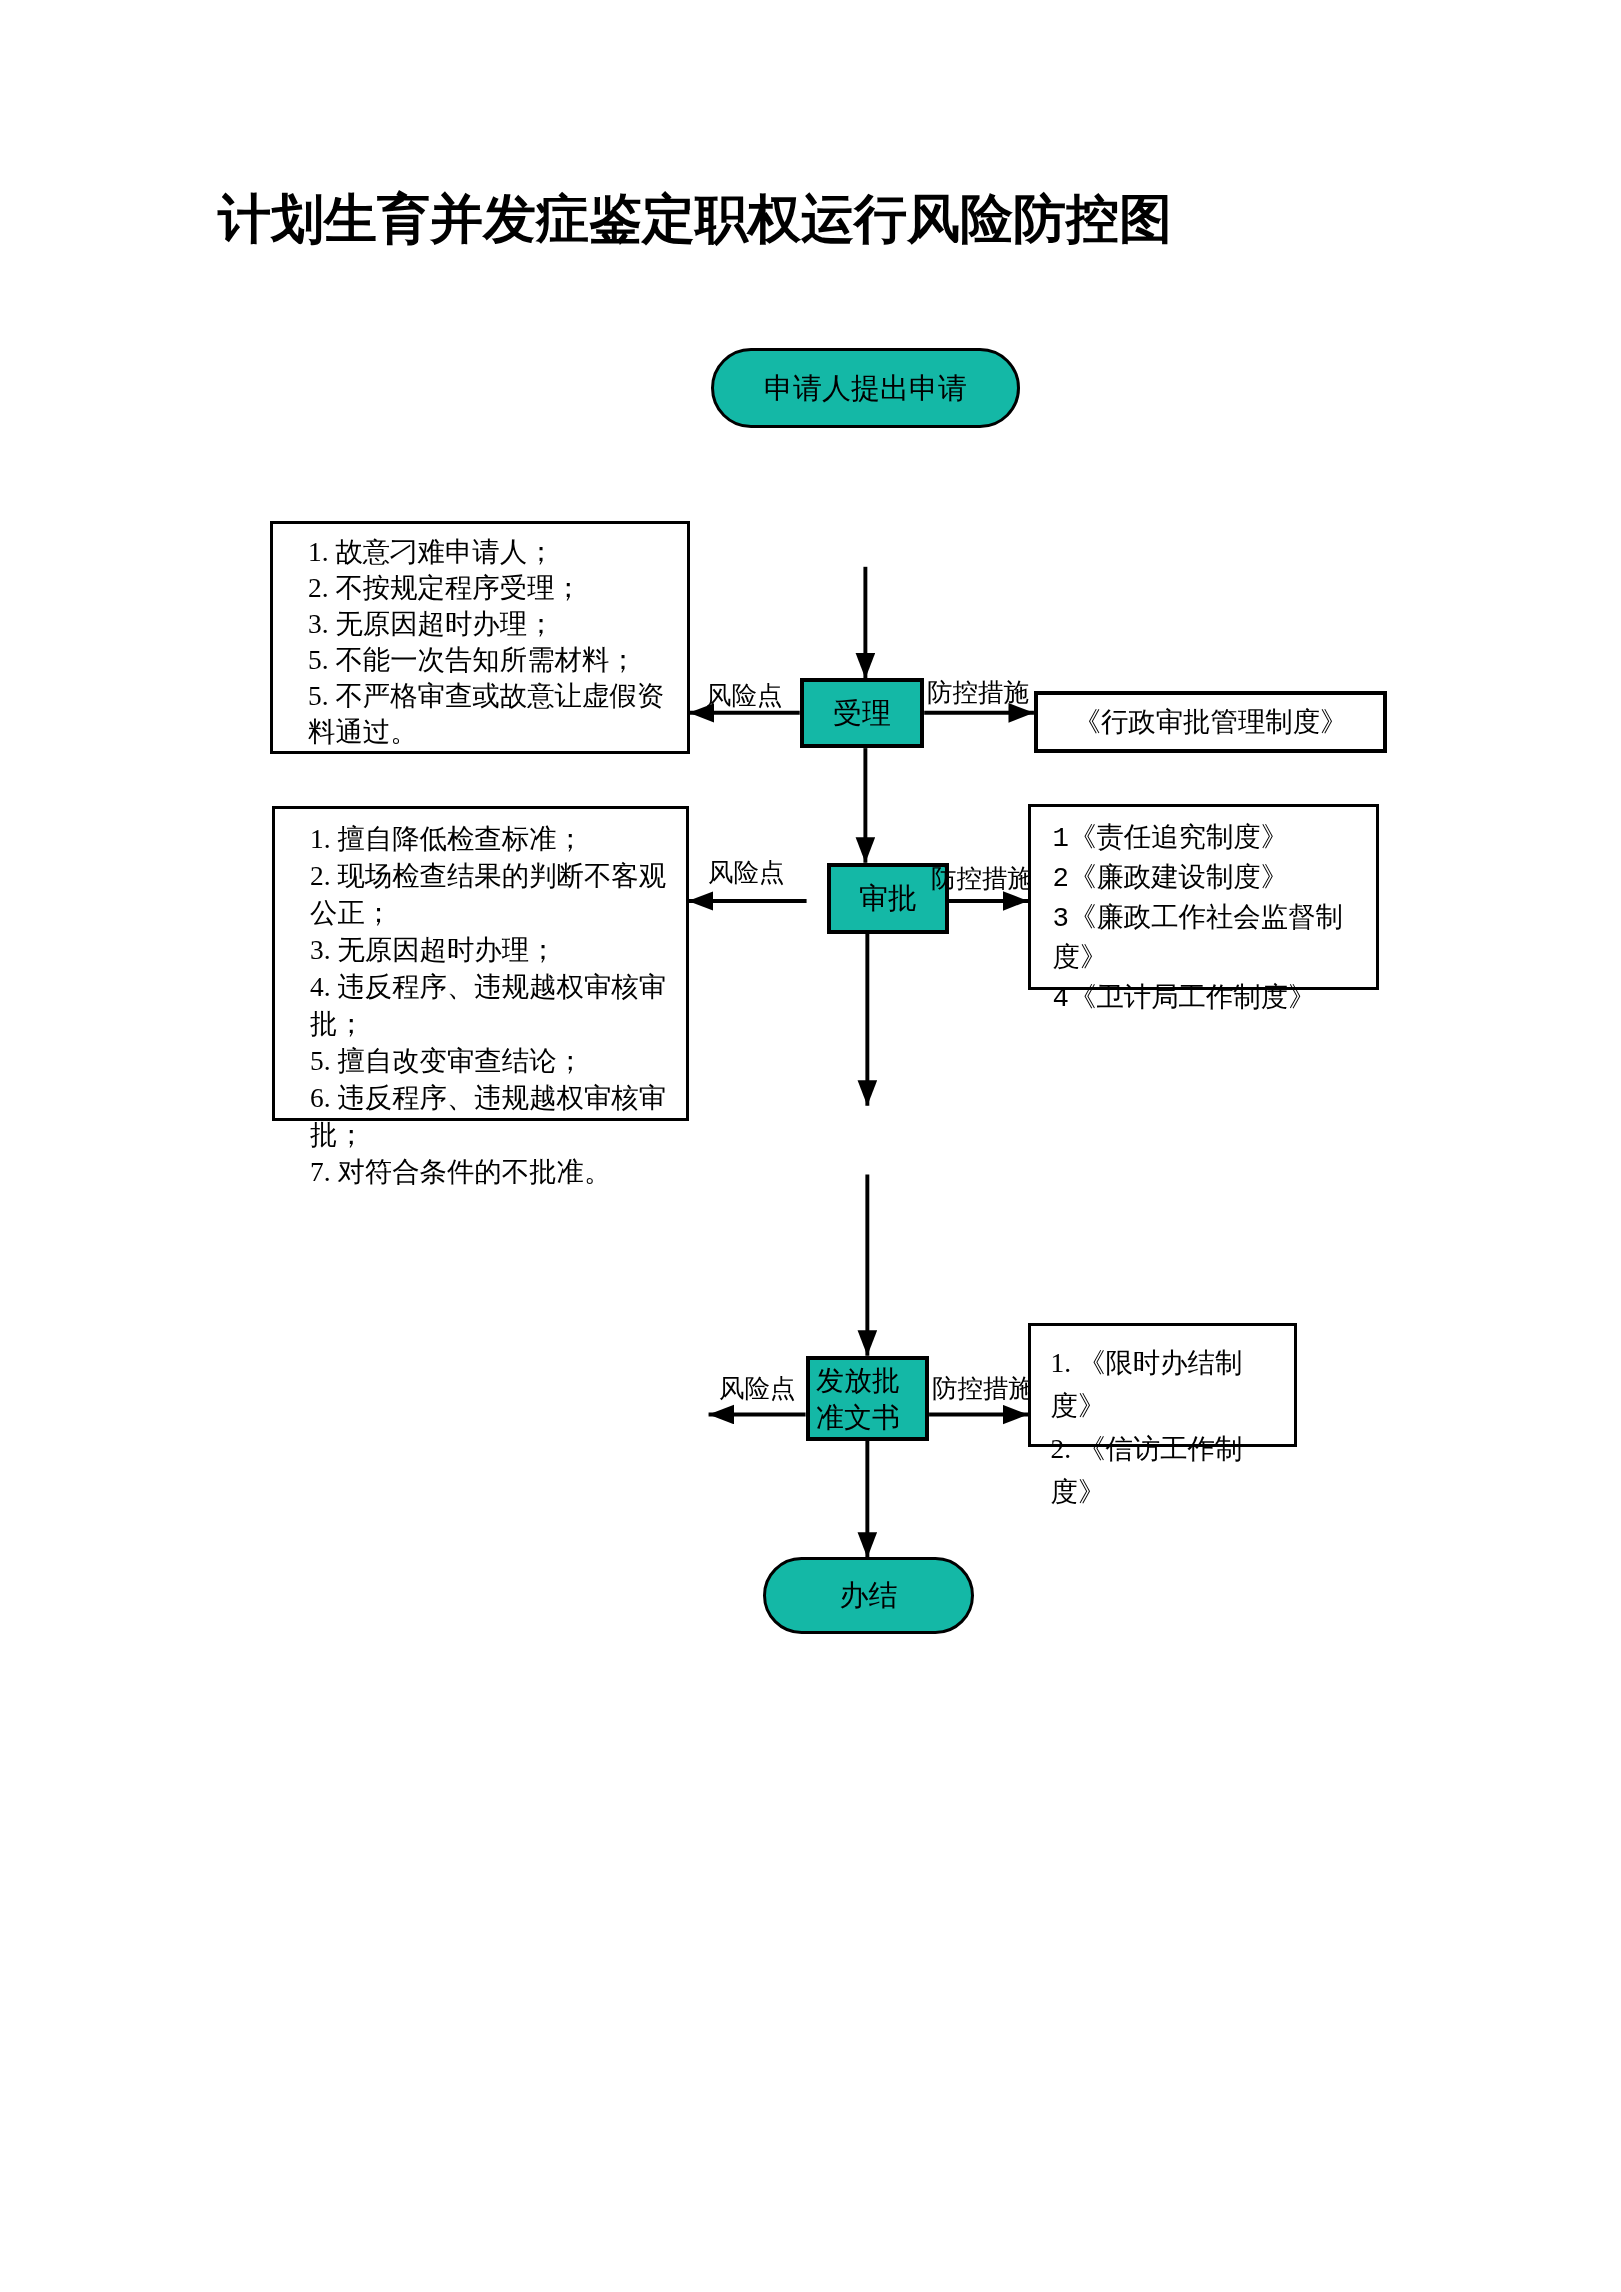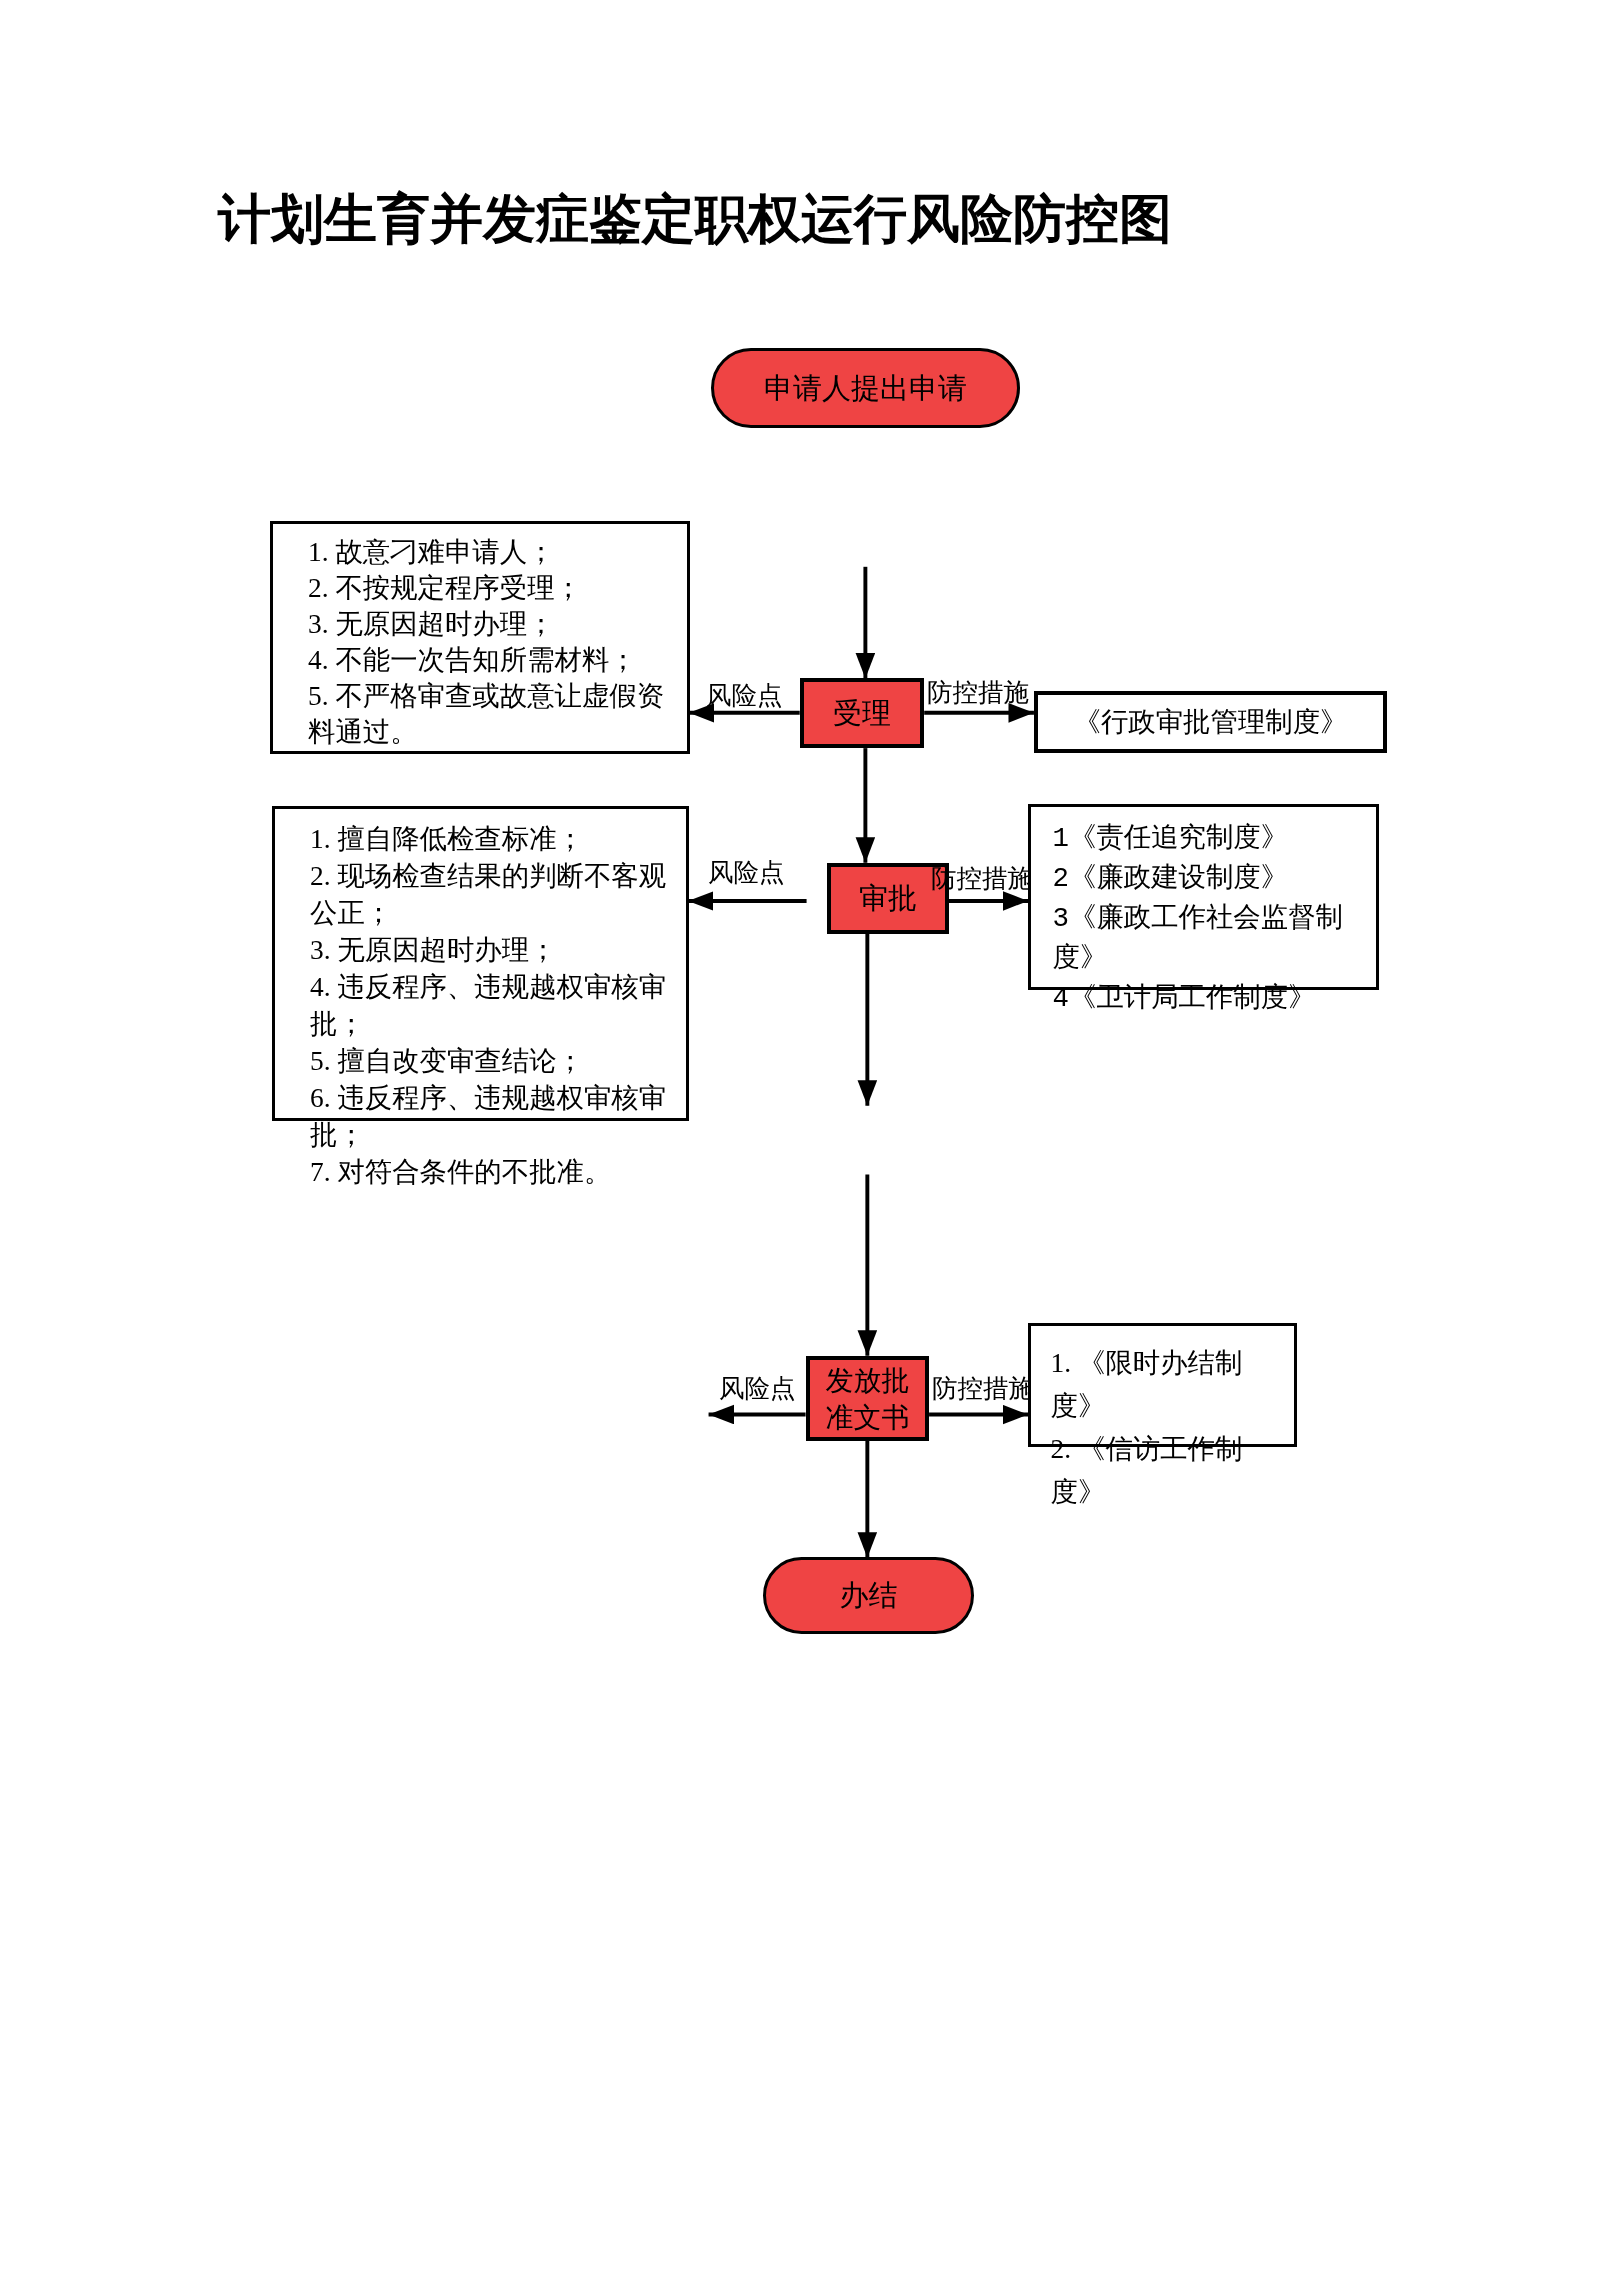--- a/index.html
+++ b/index.html
@@ -23,24 +23,23 @@
     white-space: nowrap;
     font-family: "Liberation Serif", serif;
   }
   .node {
     position: absolute;
     box-sizing: border-box;
     border: 4.9px solid #000000;
     display: flex;
     align-items: center;
     justify-content: center;
-    text-align: center;
     font-size: 29px;
     line-height: 37px;
-    background: #ef4444;
+    background: #14b8a6;
   }
   .oval {
     border-width: 3.9px;
     border-radius: 47px;
   }
   .sidebox {
     position: absolute;
     box-sizing: border-box;
     border: 3.9px solid #000000;
     font-size: 27.4px;
@@ -118,21 +117,21 @@
   <div class="lbl" id="lbl-measure-1">防控措施</div>
   <div class="lbl" id="lbl-risk-2">风险点</div>
   <div class="lbl" id="lbl-measure-2">防控措施</div>
   <div class="lbl" id="lbl-risk-3">风险点</div>
   <div class="lbl" id="lbl-measure-3">防控措施</div>
 
   <div class="sidebox" id="risks1">
     <div class="li">1. 故意刁难申请人；</div>
     <div class="li">2. 不按规定程序受理；</div>
     <div class="li">3. 无原因超时办理；</div>
-    <div class="li">4. 不能一次告知所需材料；</div>
+    <div class="li">5. 不能一次告知所需材料；</div>
     <div class="li">5. 不严格审查或故意让虚假资料通过。</div>
   </div>
 
   <div class="sidebox" id="risks2">
     <div class="li">1. 擅自降低检查标准；</div>
     <div class="li">2. 现场检查结果的判断不客观公正；</div>
     <div class="li">3. 无原因超时办理；</div>
     <div class="li">4. 违反程序、违规越权审核审批；</div>
     <div class="li">5. 擅自改变审查结论；</div>
     <div class="li">6. 违反程序、违规越权审核审批；</div>

